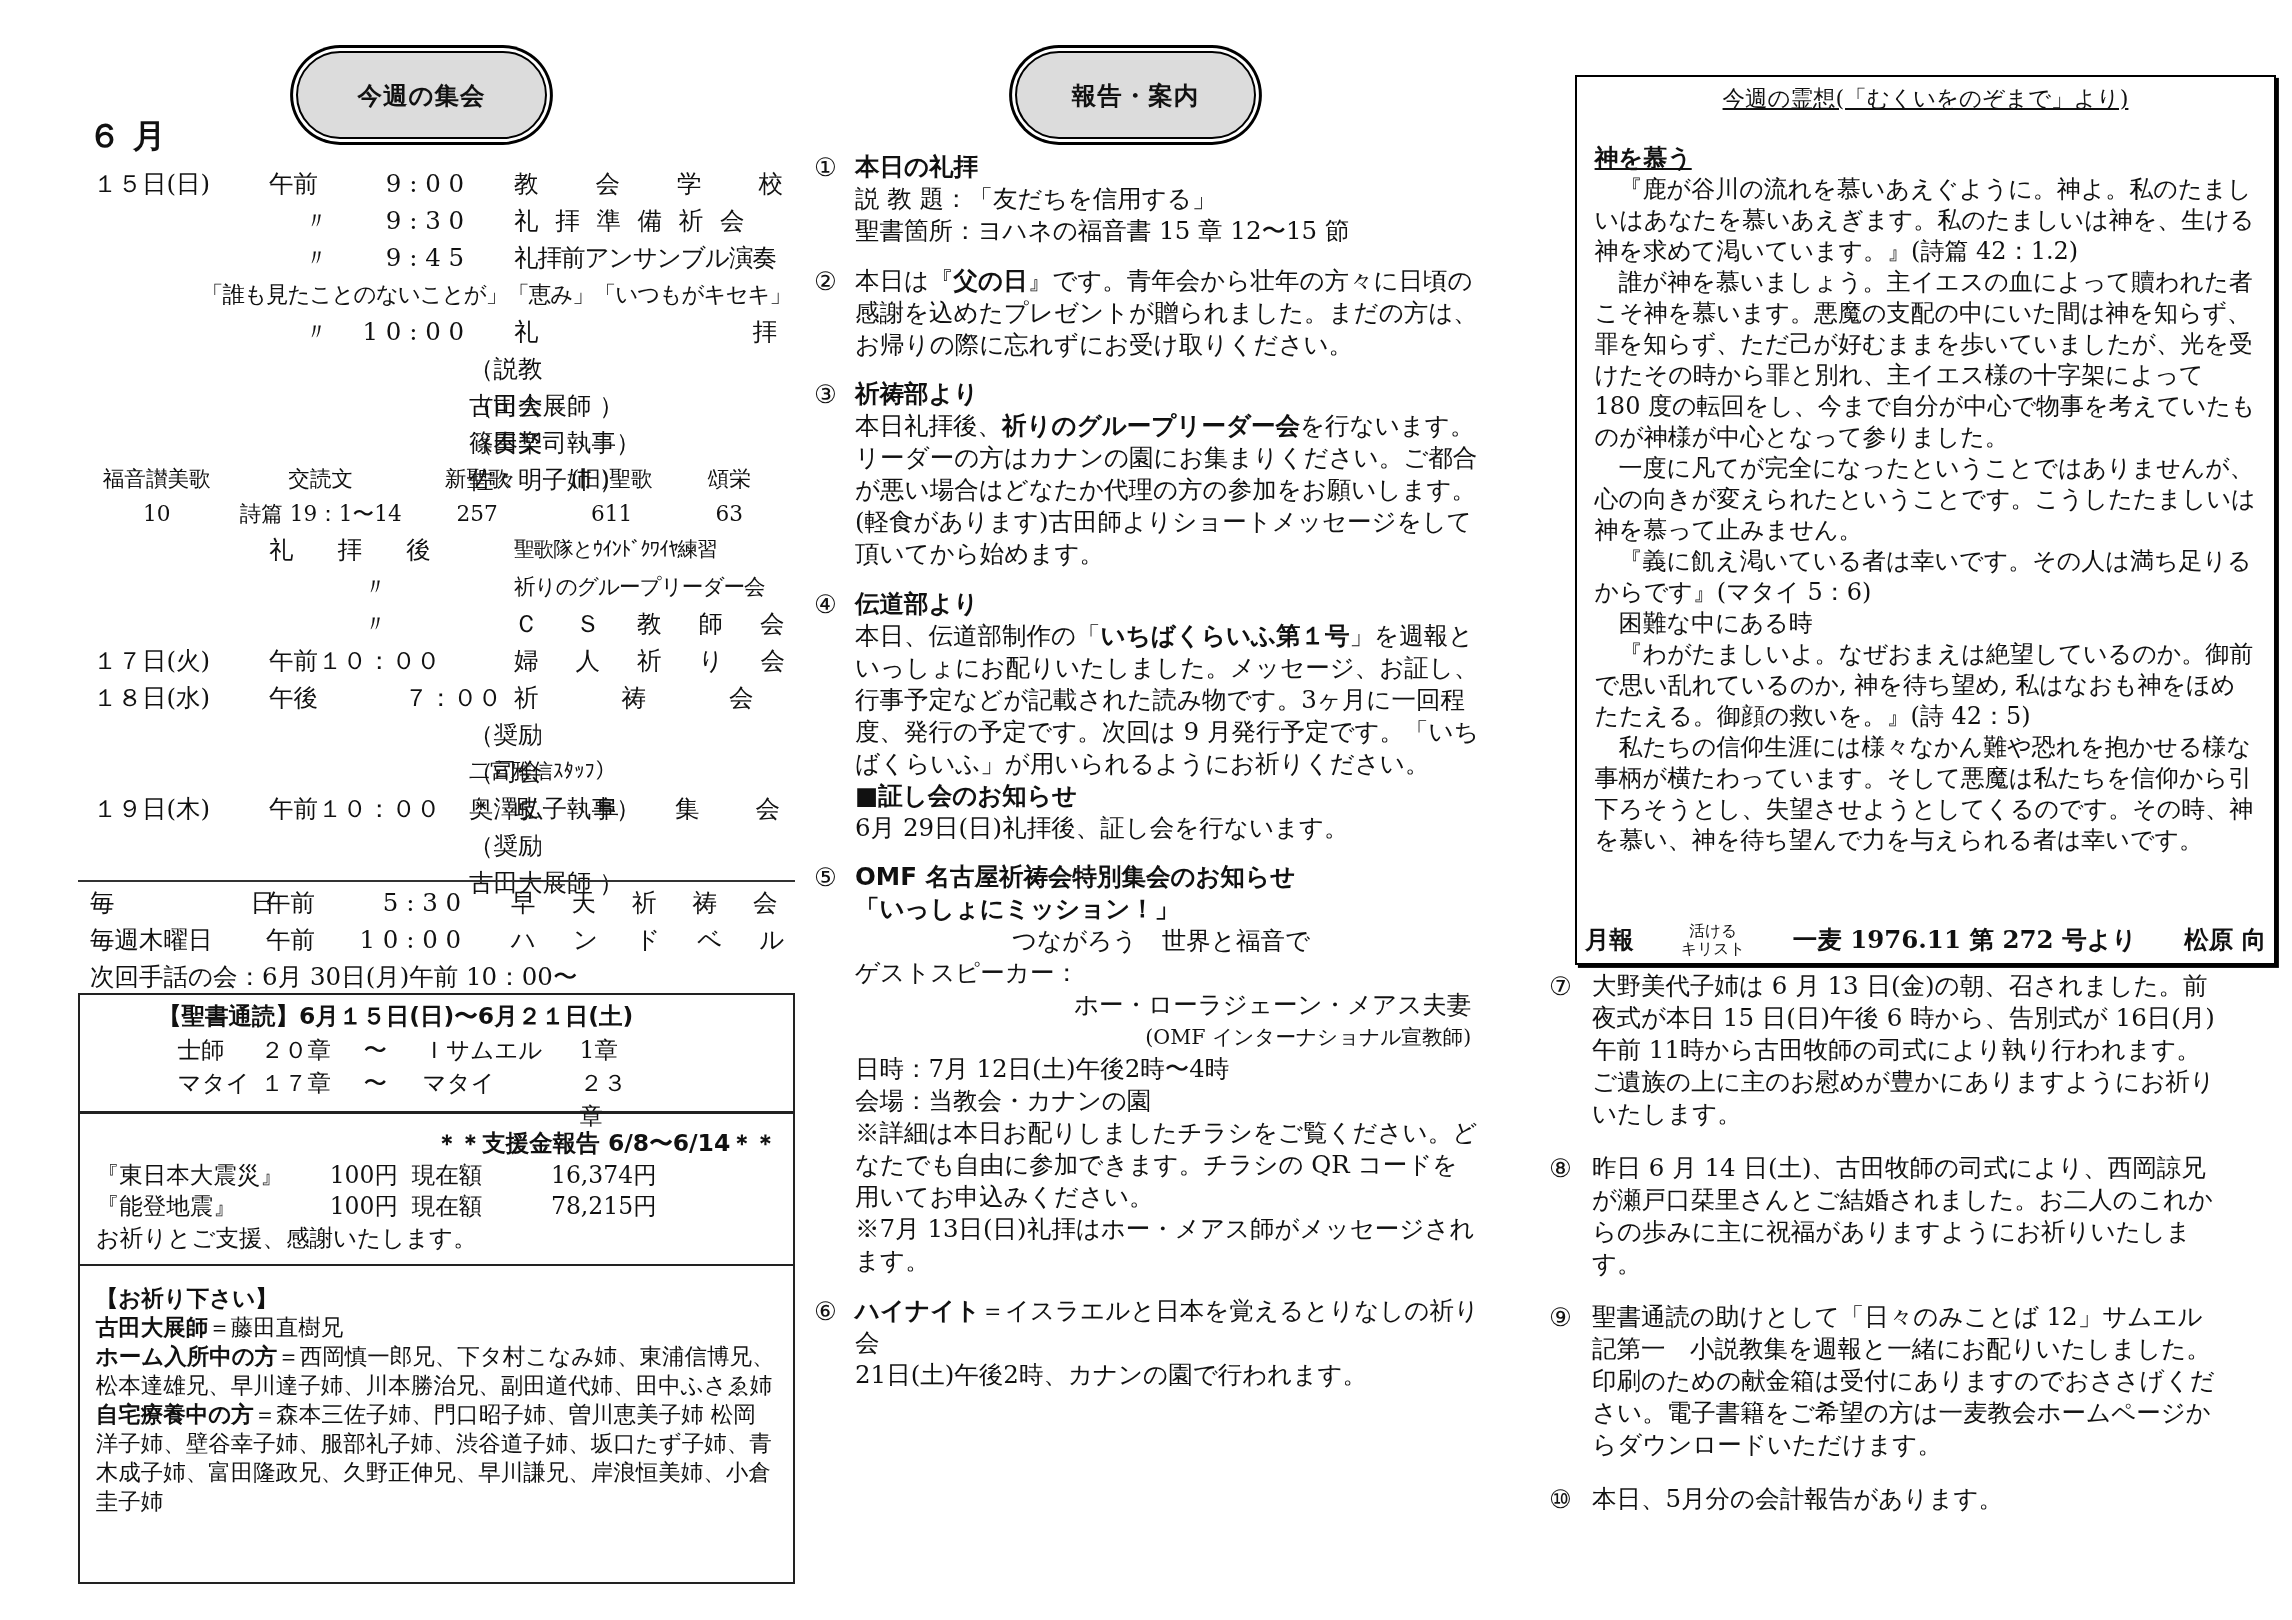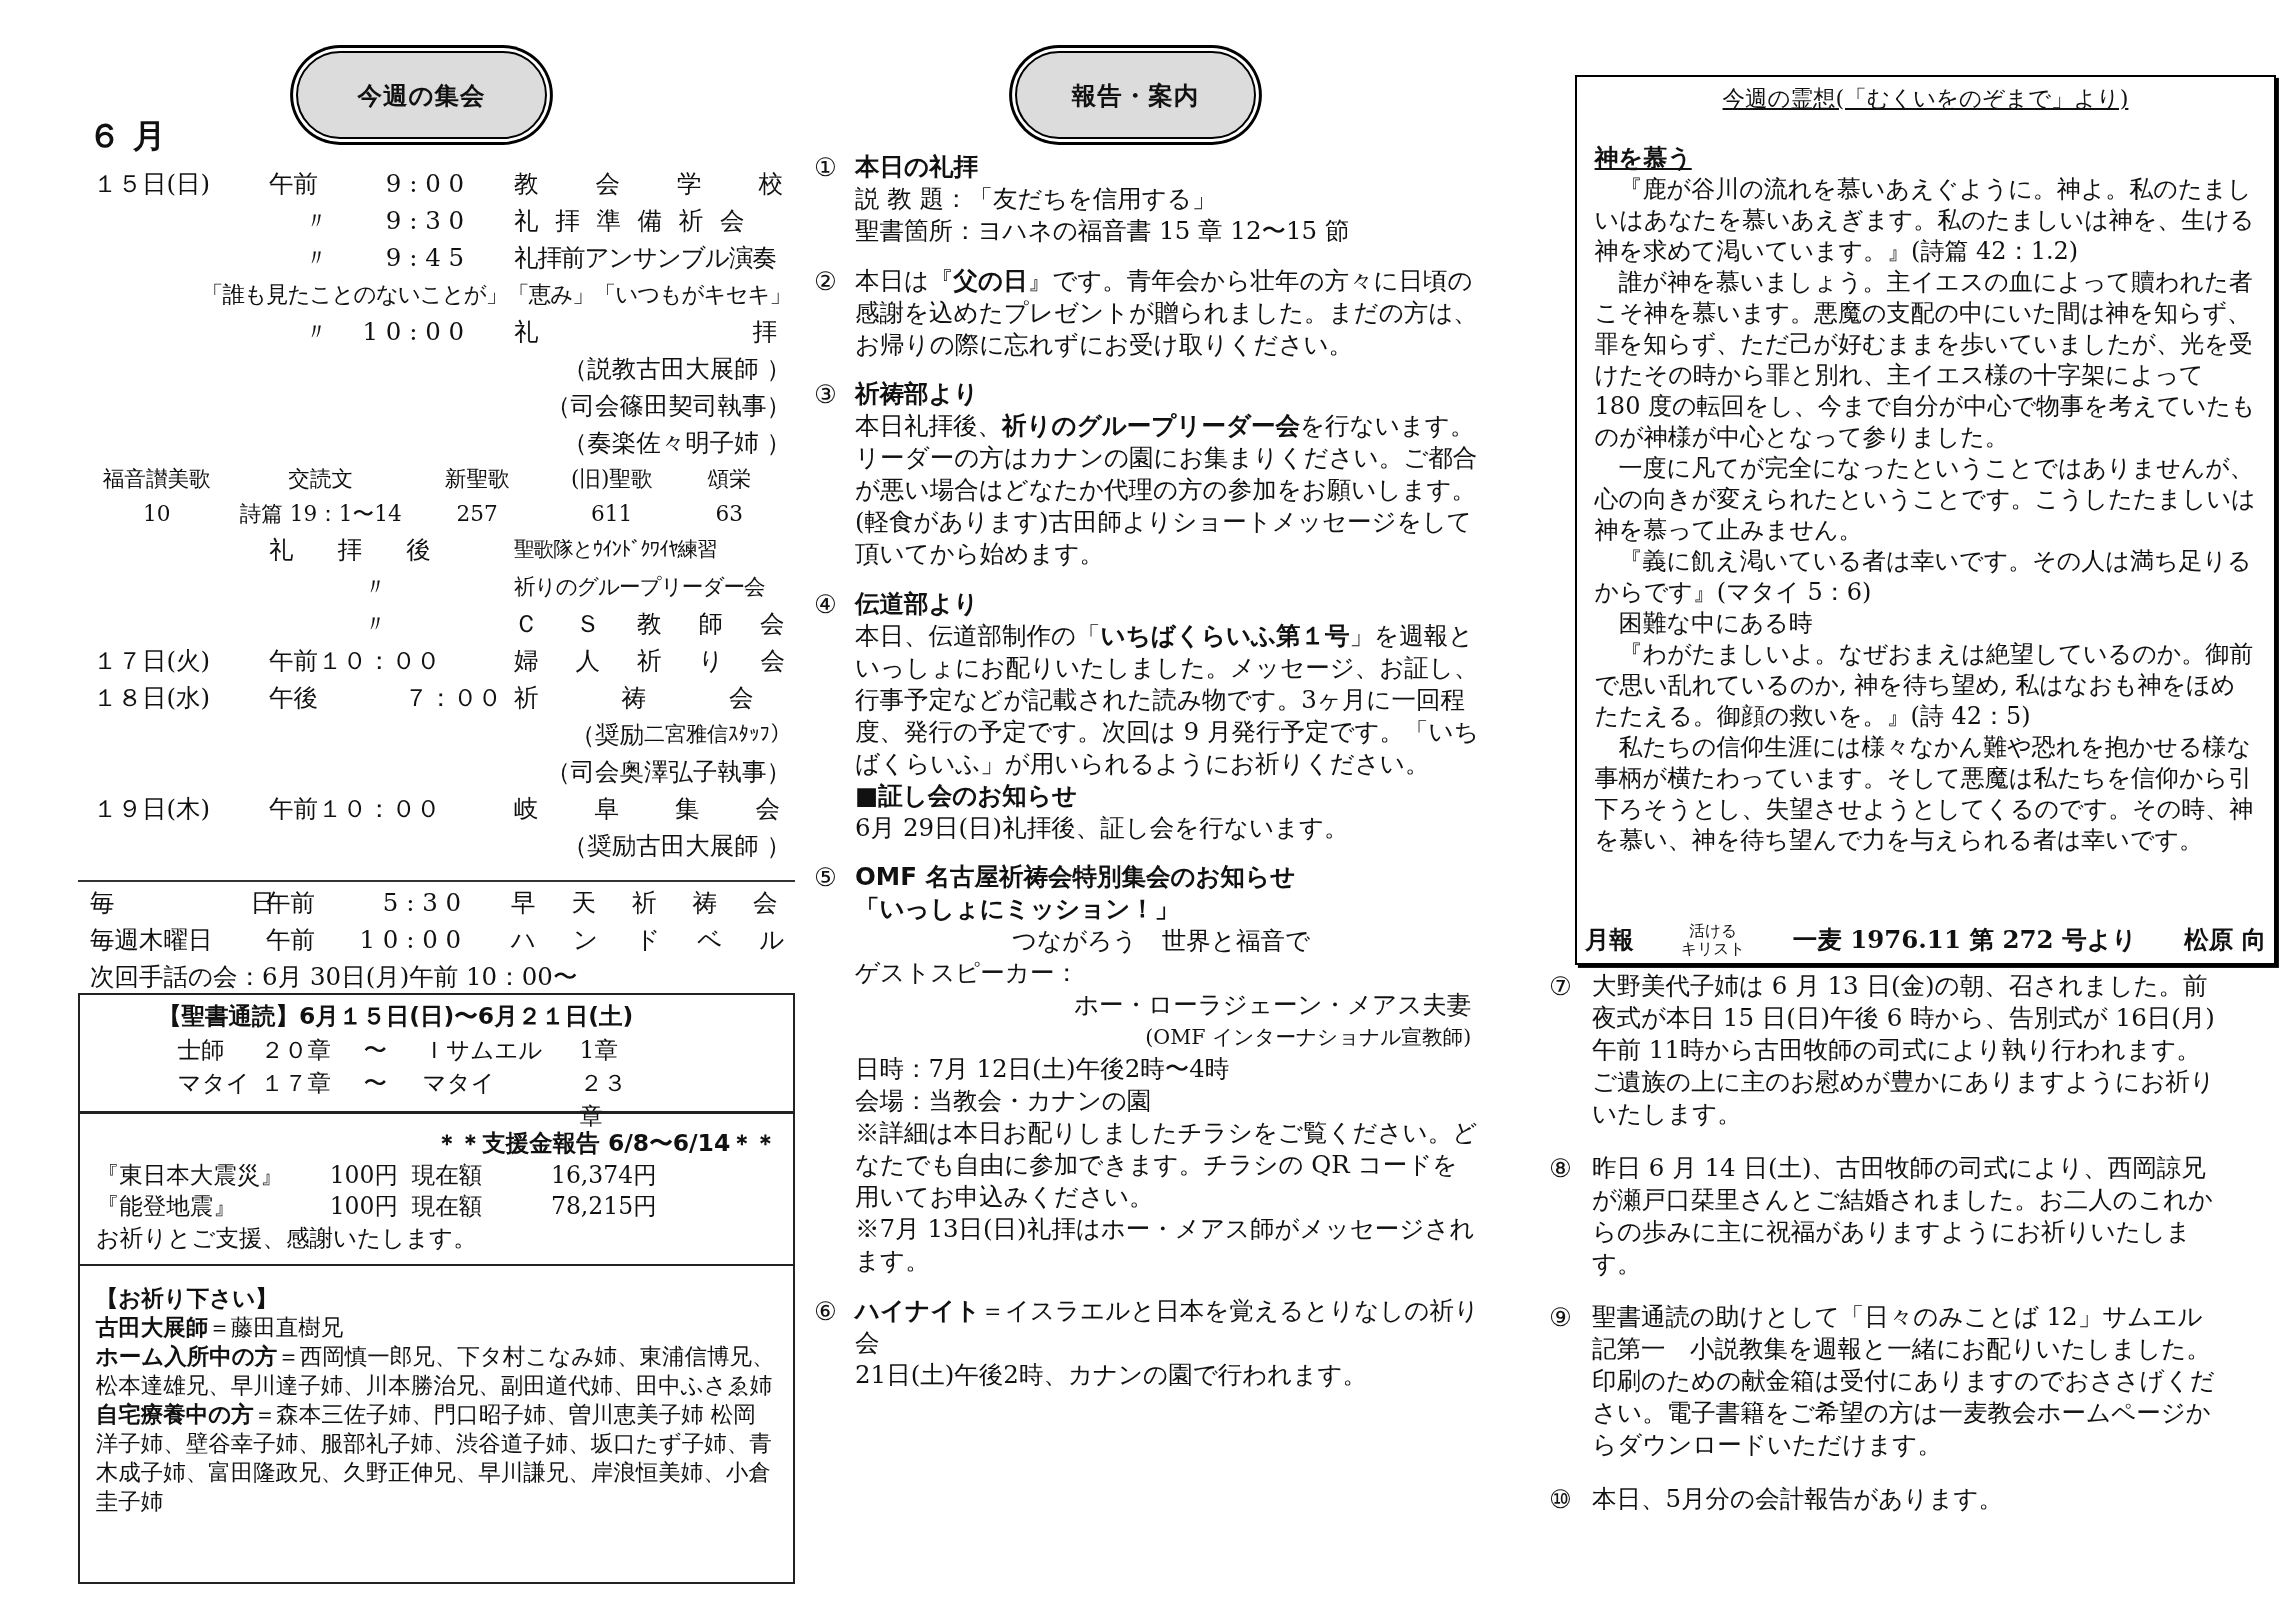--- a/index.html
+++ b/index.html
@@ -16,21 +16,21 @@
     font-family: "DejaVu Sans", sans-serif; font-weight: bold; font-size: 24.5px; letter-spacing: 1px;
   }
   .month { position: absolute; left: 88px; top: 114px; font-family: "DejaVu Sans", sans-serif; font-weight: bold; font-size: 33px; letter-spacing: 11.8px; }
   .sched { position: absolute; left: 93px; top: 165px; width: 698px; font-size: 24.5px; }
   .srow { position: relative; height: 37px; line-height: 37px; white-space: nowrap; }
   .s-date { position: absolute; left: 0; }
   .s-time { position: absolute; left: 176px; width: 245px; }
   .s-time-r { position: absolute; right: 284px; text-align: right; }
   .s-event { position: absolute; left: 421px; width: 276px; display: flex; justify-content: space-between; }
   .s-event.full { left: 0; width: 698px; justify-content: flex-end; font-size: 22.5px; letter-spacing: -1px; }
-  .s-paren { position: absolute; right: 0; width: 314px; display: flex; justify-content: flex-end; }
+  .s-paren { position: absolute; right: 8px; width: 314px; display: flex; justify-content: flex-start; flex-direction: column; }
   .hymn-grid { display: grid; grid-template-columns: 147px 181px 132px 137px 98px; font-size: 21.6px; }
   .hymn-grid span { text-align: center; }
   .hr-thick { position: absolute; left: 78px; top: 880px; width: 717px; border-top: 2px solid #333; }
   .box { position: absolute; left: 78px; width: 717px; border: 2px solid #222; }
   .box-in { padding: 3.9px 15.7px; font-size: 23.5px; }
 
   
   .col2 { position: absolute; left: 814px; top: 151px; width: 667px; font-size: 24.5px; line-height: 32px; }
   .item { position: relative; padding-left: 41px; margin-bottom: 17.6px; }
   .num { position: absolute; left: 0; top: 0; font-size: 25.5px; }

